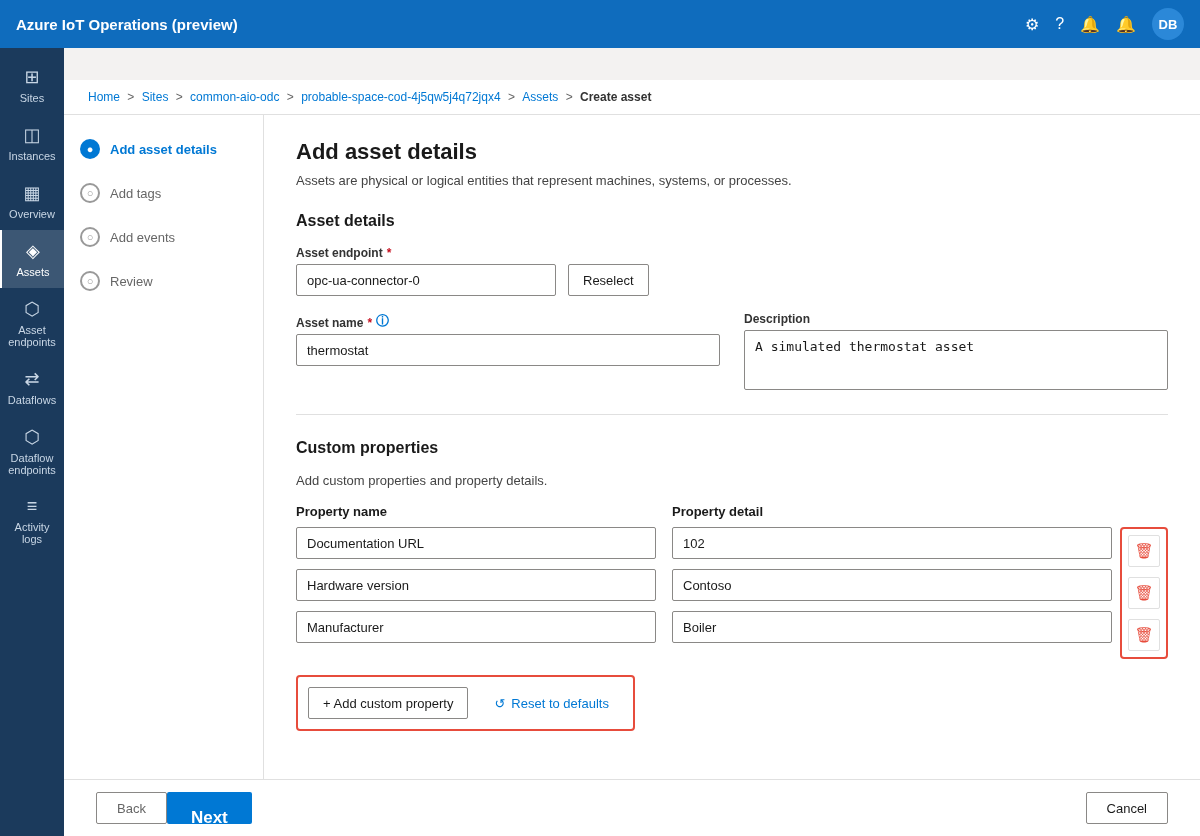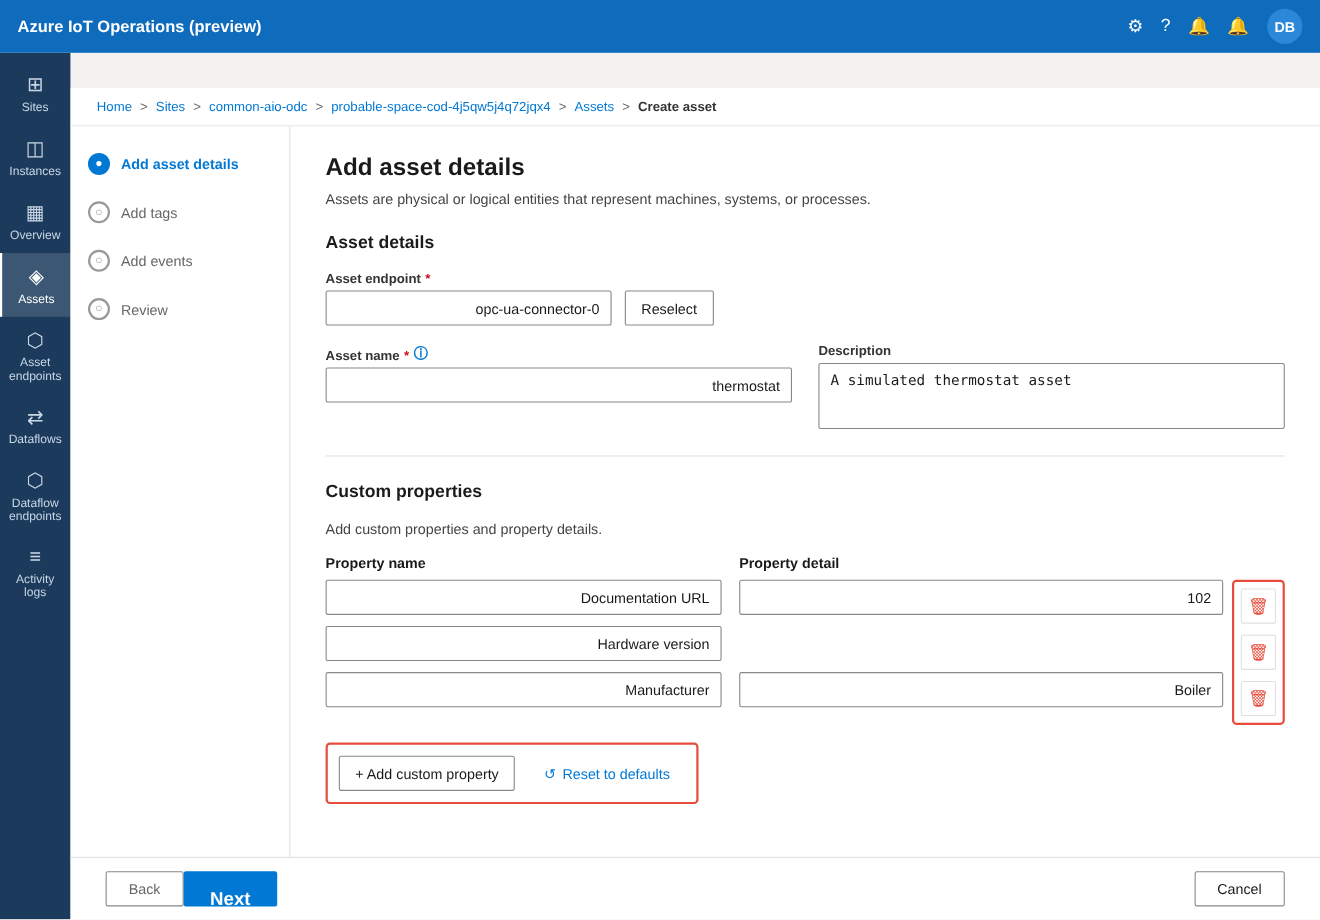--- a/index.html
+++ b/index.html
@@ -106,21 +106,20 @@
 
     .form-input {
       height: 32px;
       border: 1px solid #8a8886;
       border-radius: 2px;
       padding: 0 10px;
       font-size: 13px;
       color: #1a1a1a;
       background: white;
       outline: none;
-      text-align: right;
     }
     .form-textarea {
       border: 1px solid #8a8886;
       border-radius: 2px;
       padding: 8px 10px;
       font-size: 13px;
       color: #1a1a1a;
       background: white;
       resize: none;
       height: 60px;
@@ -368,20 +367,21 @@
         </div>
 
         <div style="display:flex; gap:8px;">
           <div style="flex:1;">
             <div class="prop-row">
               <input class="form-input name" value="Documentation URL" style="">
               <input class="form-input detail" value="102" style="">
             </div>
             <div class="prop-row">
               <input class="form-input name" value="Hardware version" style="">
+              <input class="form-input detail" value="Contoso" style="">
             </div>
             <div class="prop-row">
               <input class="form-input name" value="Manufacturer" style="">
               <input class="form-input detail" value="Boiler" style="">
             </div>
           </div>
           <div class="delete-col">
             <button class="delete-btn">🗑</button>
             <button class="delete-btn">🗑</button>
             <button class="delete-btn">🗑</button>

